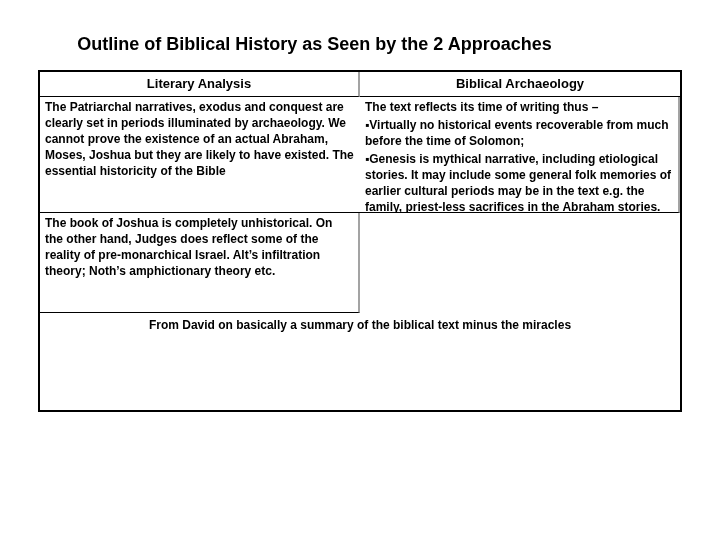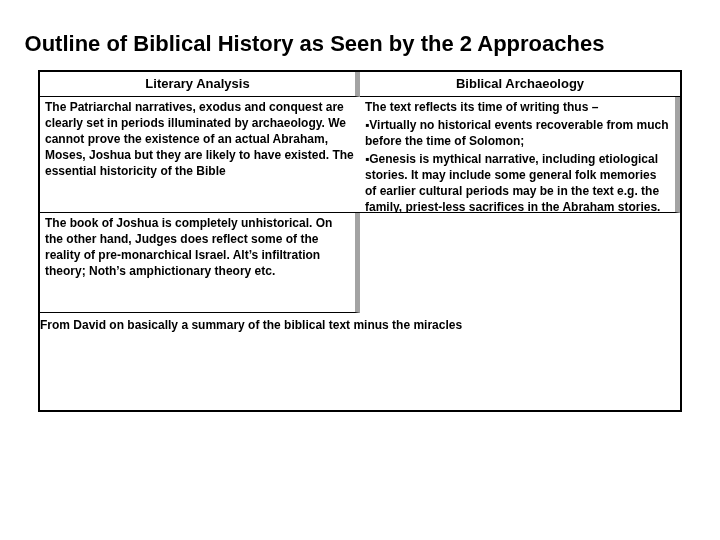--- a/index.html
+++ b/index.html
@@ -21,21 +21,21 @@
     left: 0; top: 0;
     width: 720px; height: 540px;
     background: #ffffff;
   }
   .slide-title {
     position: absolute;
     top: 31px;
     left: 0;
     width: 629px;
     text-align: center;
-    font-size: 22px;
+    font-size: 18px;
     line-height: 26px;
     white-space: nowrap;
   }
   .cmp-table {
     position: absolute;
     left: 38px;
     top: 70px;
     width: 644px;
     height: 342px;
     border: 2px solid #000000;
@@ -44,35 +44,36 @@
     grid-template-columns: 320px 1fr;
     grid-template-rows: 25px 116px 100px 1fr;
     background: #ffffff;
   }
   .cell {
     box-sizing: border-box;
     overflow: hidden;
     font-size: 12px;
     line-height: 16px;
   }
-  .col-left { border-right: 5px solid #a3a3a3; }
+  .col-left { border-right: 2px solid #a3a3a3; }
   .row-border { border-bottom: 1px solid #000000; }
   .header-cell {
     font-size: 13px;
     text-align: center;
     line-height: 24px;
   }
   .body-cell {
     padding: 2px 6px 0 5px;
   }
   .body-cell p {
     margin: 0 0 2px 0;
   }
   .footer-cell {
     grid-column: 1 / 3;
+    text-align: center;
     padding-top: 4px;
   }
 </style>
 </head>
 <body>
 
 <div class="slide">
 
   <div class="slide-title">Outline of Biblical History as Seen by the 2 Approaches</div>
 

